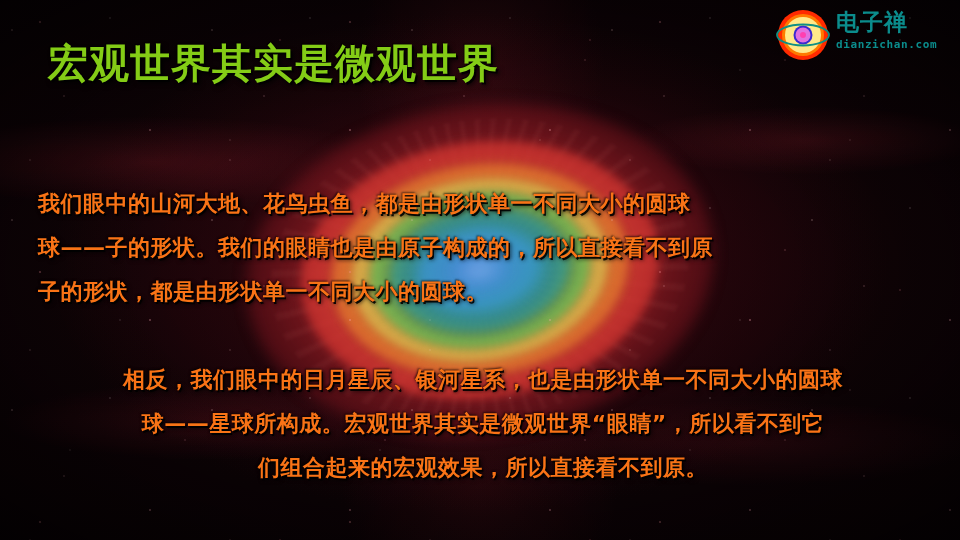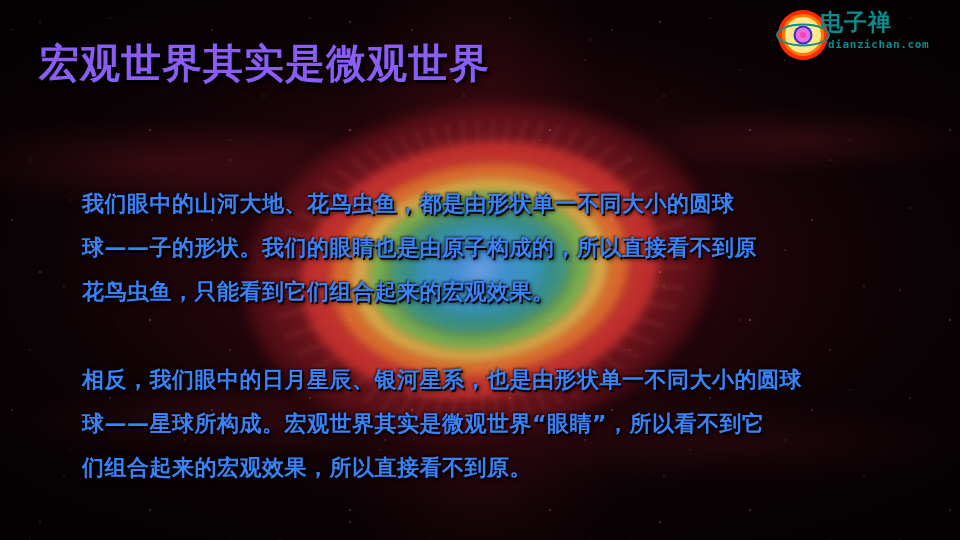--- a/index.html
+++ b/index.html
@@ -184,92 +184,90 @@
   }
 
   
   .content {
     position: absolute;
     inset: 0;
   }
 
   .slide-title {
     position: absolute;
-    left: 39px;
+    left: 48px;
     top: 36px;
     font-size: 40px;
     font-weight: bold;
-    color: #8b5cf6;
+    color: #84cc16;
     letter-spacing: 1px;
     white-space: nowrap;
     text-shadow:
       2px 2px 0 rgba(0,0,0,0.85),
       3px 3px 5px rgba(0,0,0,0.85),
       -1px -1px 0 rgba(0,0,0,0.55);
   }
 
   .body-block {
     position: absolute;
     left: 38px;
     top: 182px;
     width: 890px;
   }
   .para {
-    color: #3b82f6;
+    color: #f97316;
     font-size: 22px;
     font-weight: bold;
     line-height: 44px;
     letter-spacing: 0.5px;
     text-shadow:
       1.5px 1.5px 0 rgba(0,0,0,0.9),
       2px 2px 4px rgba(0,0,0,0.9),
       -1px -1px 2px rgba(0,0,0,0.6);
-    margin-left: 44px;
-  }
-  .para + .para { margin-top: 44px; }
+  }
+  .para + .para { margin-top: 44px; text-align: center; }
   .para .line { display: block; white-space: nowrap; }
 
   
   .logo {
     position: absolute;
     right: 8px;
     top: 4px;
     width: 180px;
     height: 62px;
   }
   .logo-mark {
     position: absolute;
     left: 4px;
     top: 4px;
     width: 54px;
     height: 54px;
   }
   .logo-text-wrap {
     position: absolute;
-    left: 48px;
+    left: 64px;
     top: 5px;
     width: 112px;
     text-align: left;
   }
   .logo-name {
     font-size: 23px;
     font-weight: bold;
     color: #0b8c8c;
     line-height: 27px;
     letter-spacing: 1px;
   }
   .logo-url {
     font-size: 11px;
     font-weight: bold;
     color: #0b8c8c;
     letter-spacing: 0.6px;
     line-height: 14px;
     margin-top: 2px;
     font-family: "DejaVu Sans Mono", "Liberation Mono", monospace;
-    margin-left: 8px;
   }
 </style>
 </head>
 <body>
 
 <div id="slide">
 
   <div class="bg-base"></div>
   <div class="bg-filaments"></div>
 
@@ -291,21 +289,21 @@
 
   <div class="content">
 
     <div class="slide-title">宏观世界其实是微观世界</div>
 
     <div class="body-block">
 
       <div class="para">
         <span class="line">我们眼中的山河大地、花鸟虫鱼，都是由形状单一不同大小的圆球</span>
         <span class="line">球——子的形状。我们的眼睛也是由原子构成的，所以直接看不到原</span>
-        <span class="line">花鸟虫鱼，只能看到它们组合起来的宏观效果。</span>
+        <span class="line">子的形状，都是由形状单一不同大小的圆球。</span>
       </div>
 
       <div class="para">
         <span class="line">相反，我们眼中的日月星辰、银河星系，也是由形状单一不同大小的圆球</span>
         <span class="line">球——星球所构成。宏观世界其实是微观世界“眼睛”，所以看不到它</span>
         <span class="line">们组合起来的宏观效果，所以直接看不到原。</span>
       </div>
 
     </div>
 

